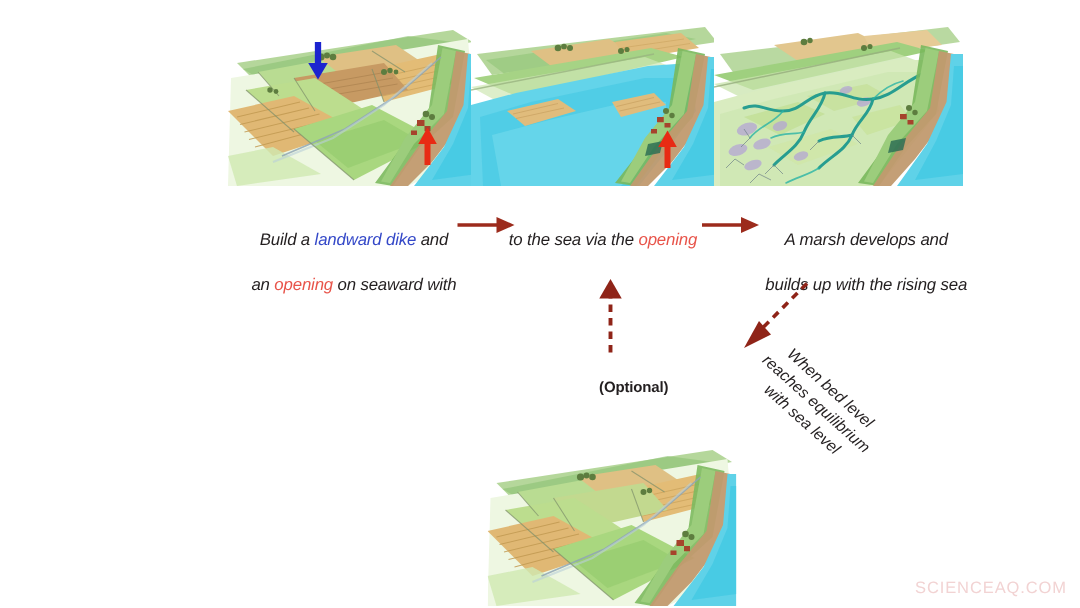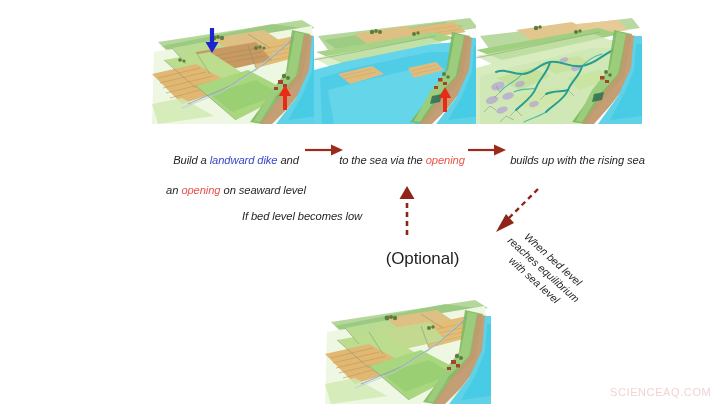--- a/index.html
+++ b/index.html
@@ -41,23 +41,23 @@
     color: #231f20;
     text-align: center;
     white-space: pre-line;
     letter-spacing: -0.1px;
   }
   .caption .lineblock { display: block; }
   .kw-blue  { color: #3448c8; font-style: italic; }
   .kw-red   { color: #e8544a; font-style: italic; }
   .optional {
     font-style: normal;
-    font-weight: normal;
+    font-weight: bold;
     color: #231f20;
-    font-size: 17px;
+    font-size: 10px;
   }
 
   .rot-caption {
     position: absolute;
     font-family: "Liberation Sans", sans-serif;
     font-style: italic;
     font-size: 10.6px;
     line-height: 14px;
     color: #231f20;
     text-align: center;
@@ -410,33 +410,33 @@
           <rect x="126" y="68" width="5" height="4"></rect>
           <rect x="131" y="72" width="4" height="3.5"></rect>
           <rect x="122" y="75" width="4" height="3"></rect>
         </g>
       </g>
     </svg>
   </div>
 
   <div class="caption" style="left:148px; top:134px; width:176px;">
     <span class="lineblock"><span>Build a </span><span class="kw-blue">landward dike</span><span> and</span></span>
-    <span class="lineblock"><span>an </span><span class="kw-red">opening</span><span> on seaward level</span></span>
+    <span class="lineblock"><span>an </span><span class="kw-red">opening</span><span> on seaward with</span></span>
   </div>
 
   <div class="caption" style="left:332px; top:134px; width:140px;">
     <span class="lineblock"><span>to the sea via the </span><span class="kw-red">opening</span></span>
   </div>
 
   <div class="caption" style="left:495px; top:134px; width:165px;">
+    <span class="lineblock">A marsh develops and</span>
     <span class="lineblock">builds up with the rising sea</span>
   </div>
 
   <div class="caption" style="left:218px; top:190px; width:168px;">
-    <span class="lineblock">If bed level becomes low</span>
   </div>
 
   <div class="caption" style="left:335px; top:232px; width:175px;">
     <span class="lineblock optional">(Optional)</span>
   </div>
 
   <div class="rot-caption" style="left:519px; top:196px; width:130px;">
     <span class="lineblock">When bed level</span>
     <span class="lineblock">reaches equilibrium</span>
     <span class="lineblock">with sea level</span>

